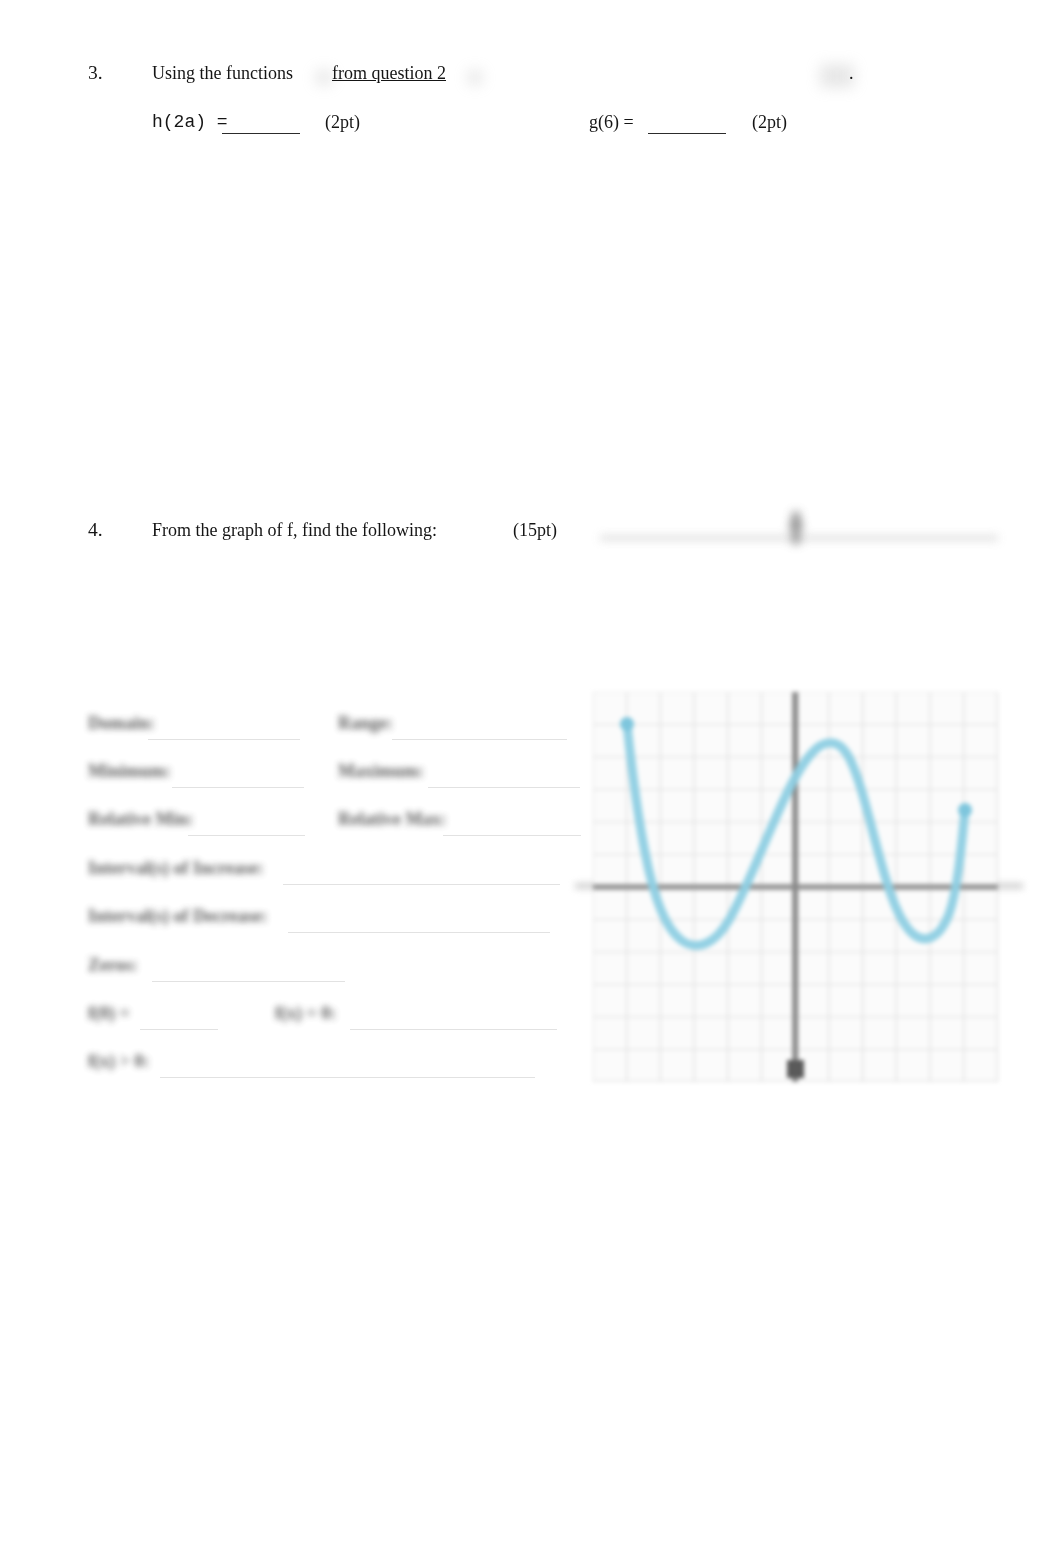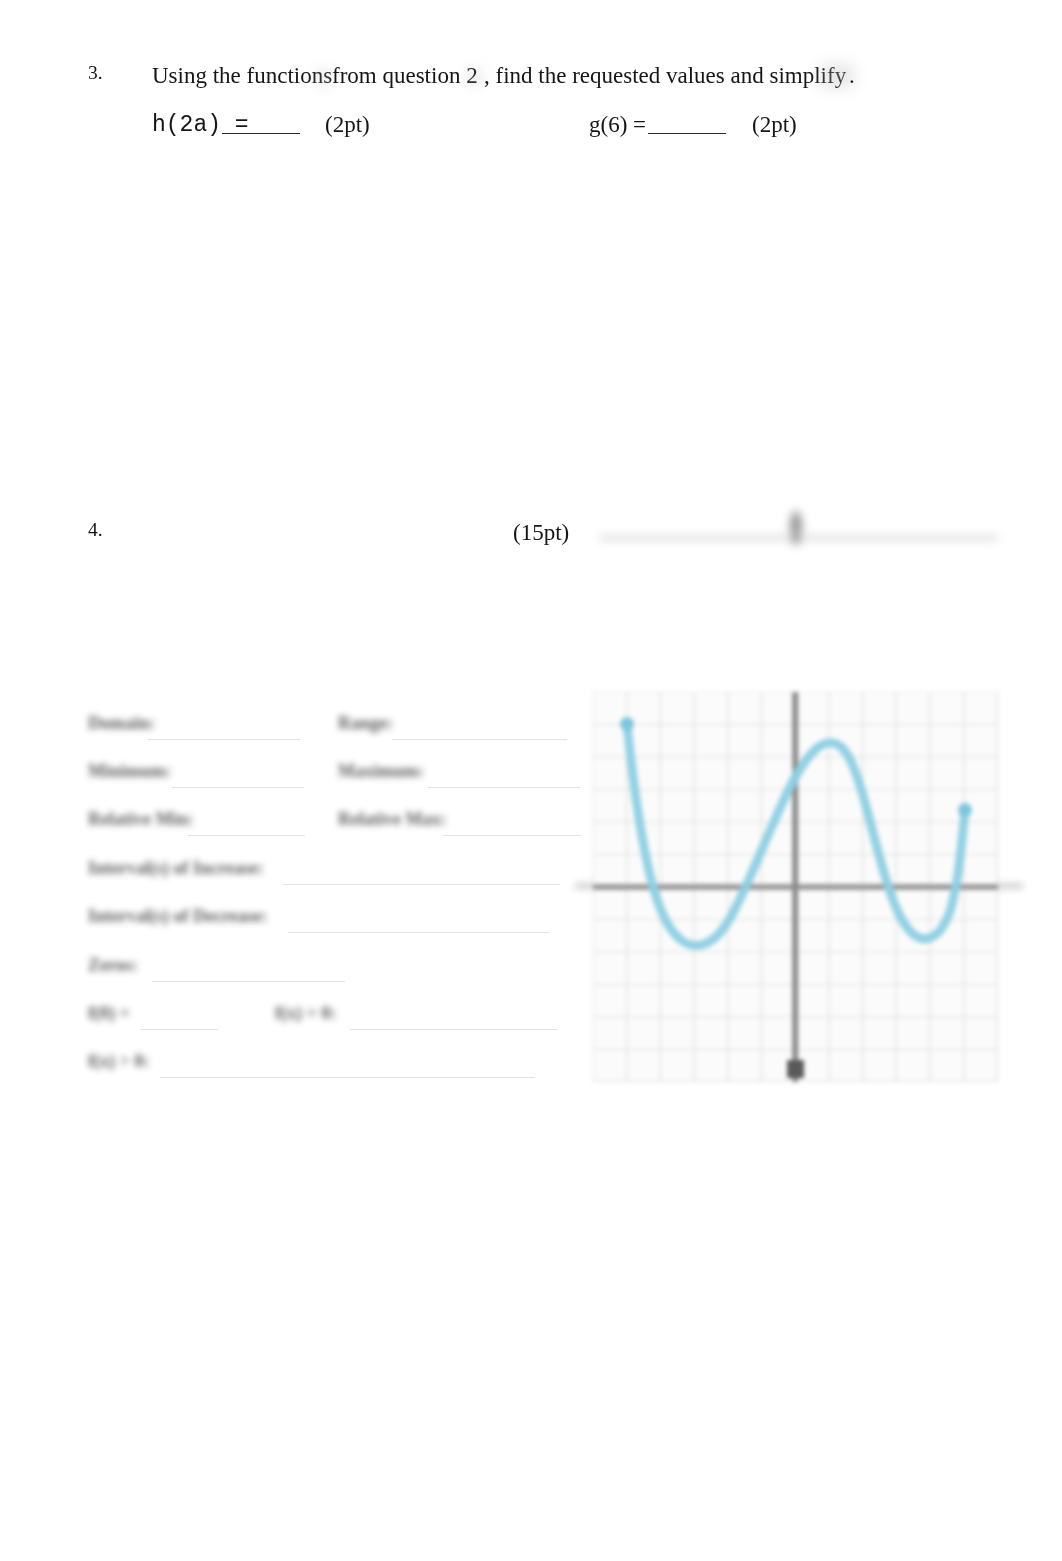--- a/index.html
+++ b/index.html
@@ -17,21 +17,21 @@
     width: 1062px;
     height: 1561px;
     background: #ffffff;
     overflow: hidden;
   }
 
   
   .txt {
     position: absolute;
     font-family: "Liberation Serif", serif;
-    font-size: 23px;
+    font-size: 18px;
     line-height: 1.25;
     color: #151515;
     white-space: pre;
   }
   .num {
     position: absolute;
     font-family: "Liberation Serif", serif;
     font-size: 19.5px;
     color: #151515;
   }
@@ -117,40 +117,40 @@
 <body>
 
 <div id="page">
 
   <div class="num" style="left:88px; top:62px;">3.</div>
 
   <div class="txt" style="left:152px; top:62px;">Using the functions</div>
 
   <div class="smudge light" style="left:316px; top:70px; width:16px; height:15px;"></div>
 
-  <div class="txt" style="left:332px; top:62px;">from question 2</div>
+  <div class="txt" style="left:332px; top:62px;text-decoration:underline;">from question 2</div>
 
   <div class="smudge light" style="left:468px; top:70px; width:14px; height:15px;"></div>
 
-  <div class="txt" style="left:484px; top:62px;">, find the requested values and simplify</div>
 
   <div class="smudge light" style="left:820px; top:64px; width:34px; height:24px;"></div>
 
   <div class="txt" style="left:849px; top:62px;">.</div>
 
   <div class="txt" style="left:152px; top:111px;font-family:Liberation Mono, monospace;">h(2a) =</div>
   <div class="rule ink" style="left:222px; top:133px; width:78px;"></div>
   <div class="txt" style="left:325px; top:111px;">(2pt)</div>
 
   <div class="txt" style="left:589px; top:111px;">g(6) =</div>
   <div class="rule ink" style="left:648px; top:133px; width:78px;"></div>
   <div class="txt" style="left:752px; top:111px;">(2pt)</div>
 
   <div class="num" style="left:88px; top:519px;">4.</div>
 
+  <div class="txt" style="left:152px; top:519px;">From the graph of f, find the following:</div>
 
   <div class="txt" style="left:513px; top:519px;">(15pt)</div>
 
   <div id="graph-top-blur">
     <svg width="398" height="34" viewBox="0 0 398 34" aria-hidden="true">
       <line x1="0" y1="26" x2="398" y2="26" stroke="#b4b4b4" stroke-width="3"></line>
       <line x1="196" y1="0" x2="196" y2="32" stroke="#777777" stroke-width="8"></line>
       <polygon points="196,0 188,16 204,16" fill="#6e6e6e"></polygon>
     </svg>
   </div>

